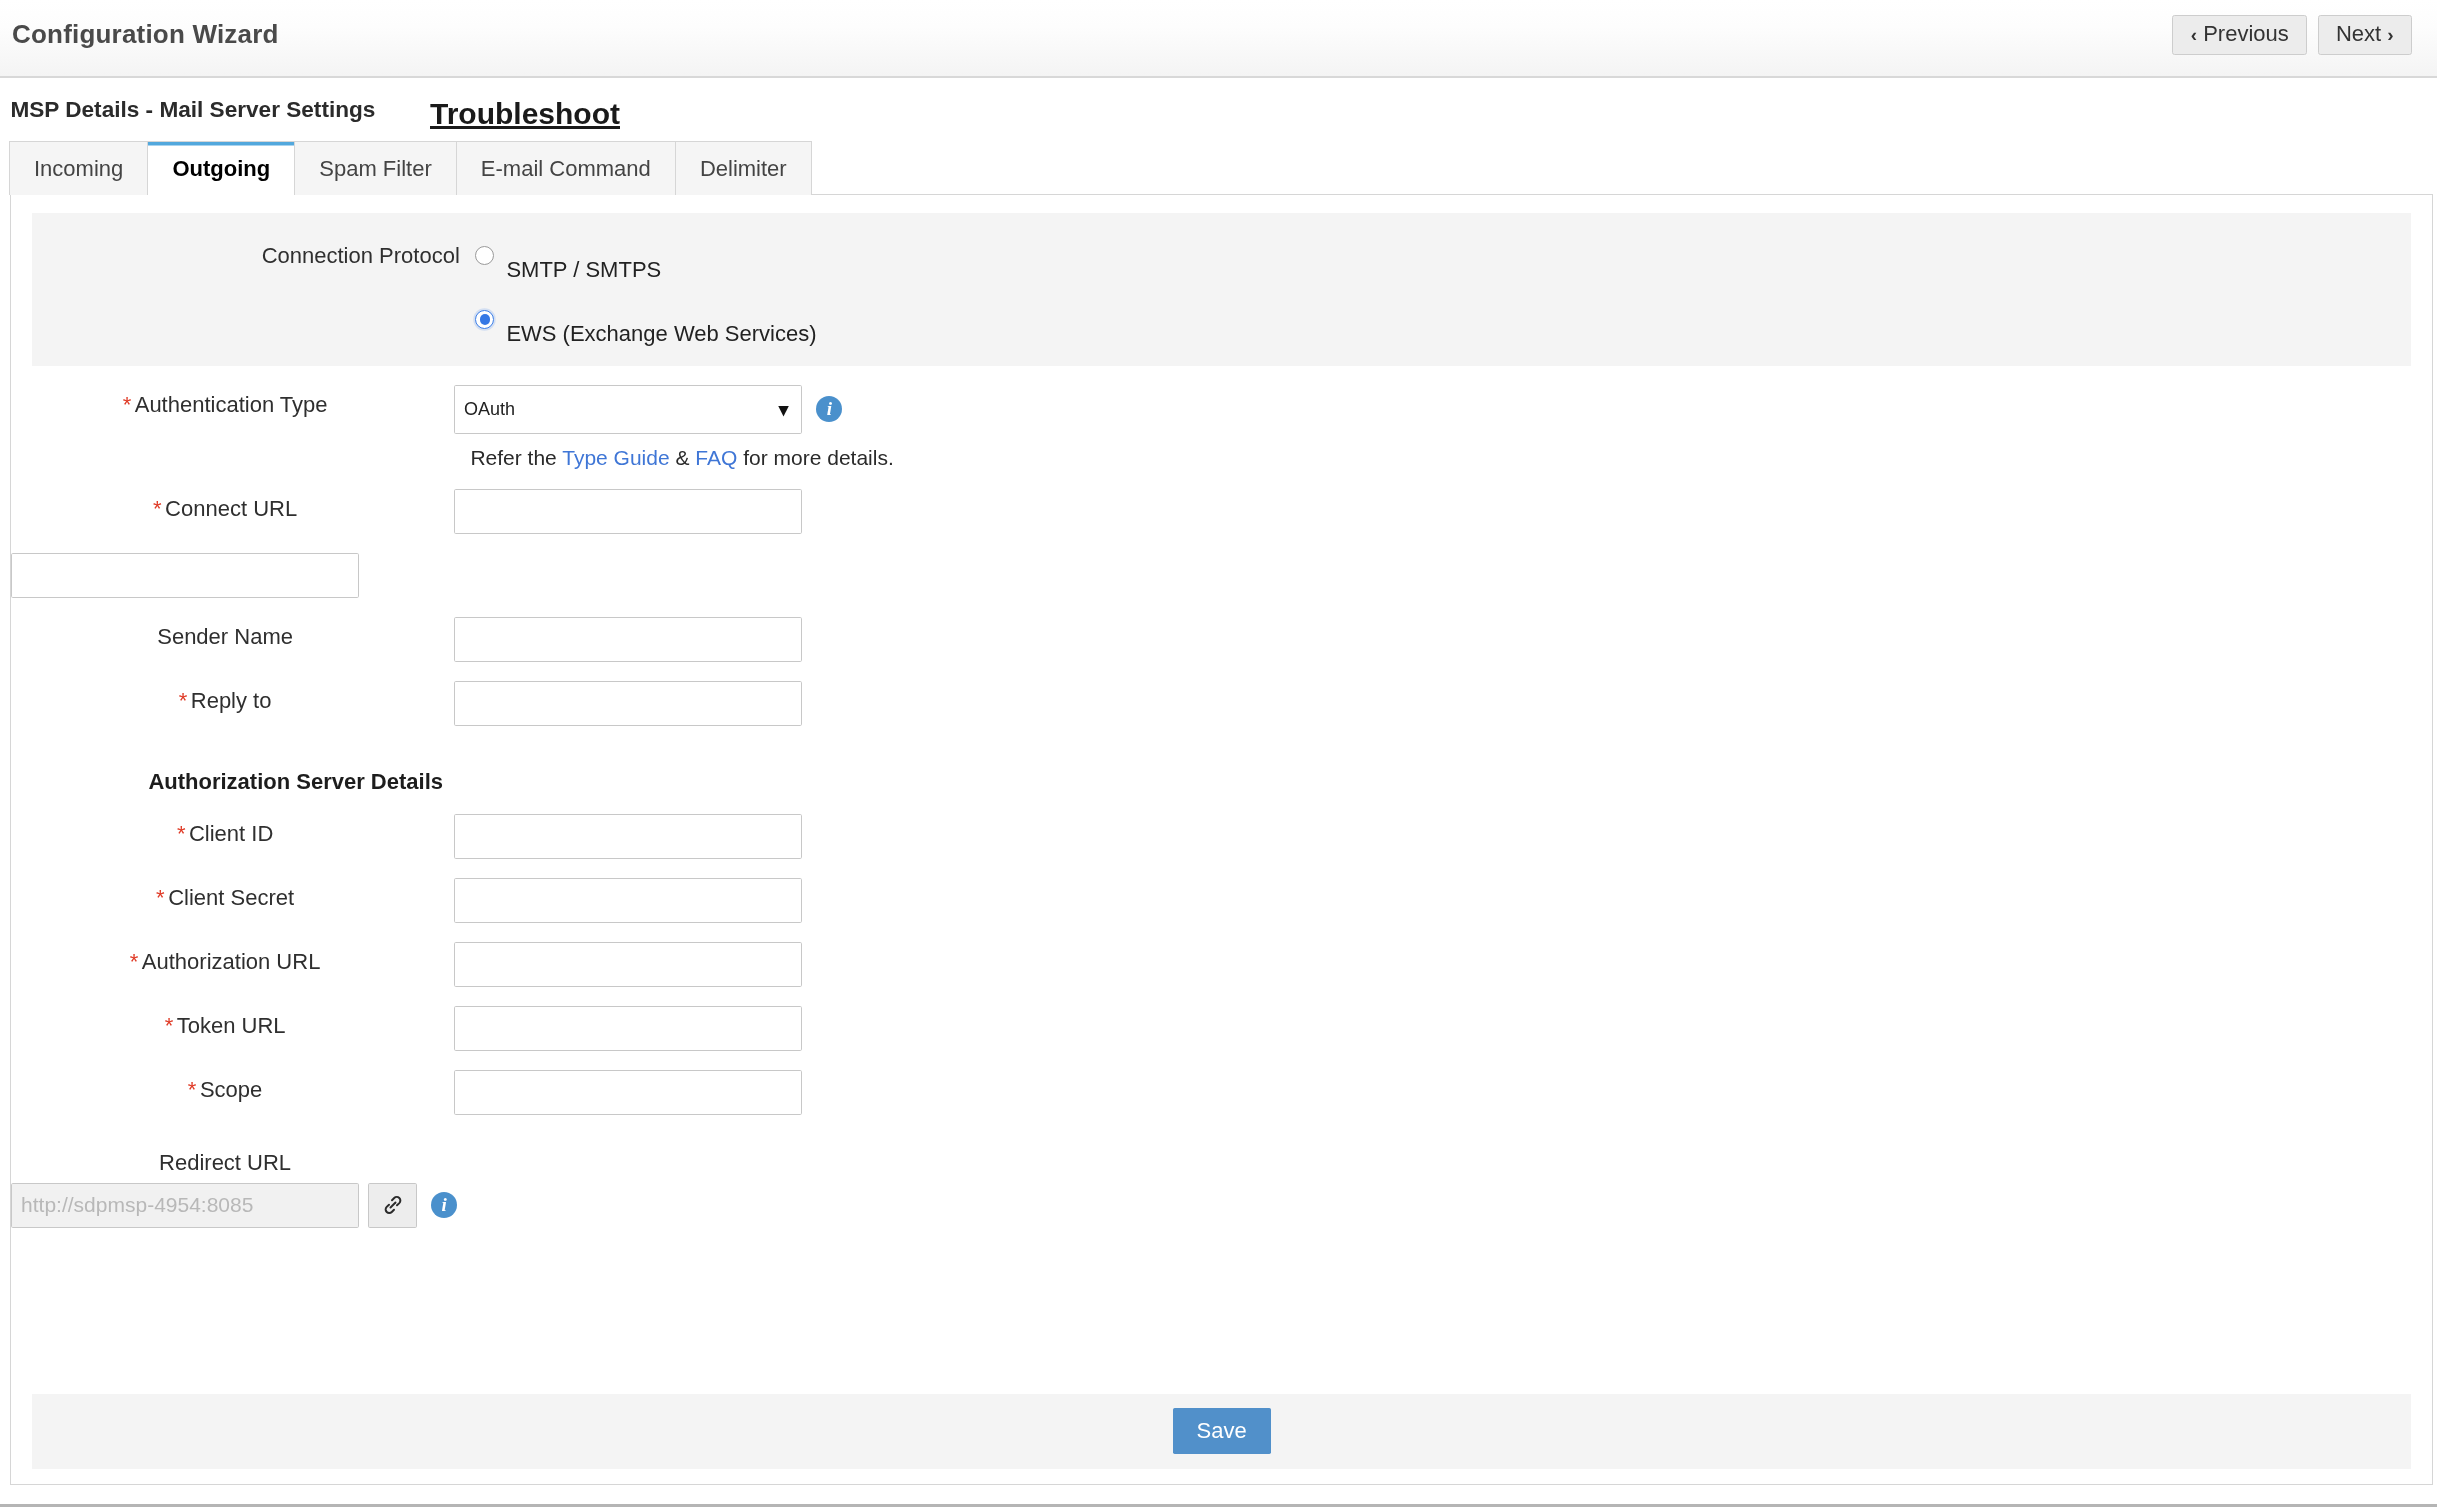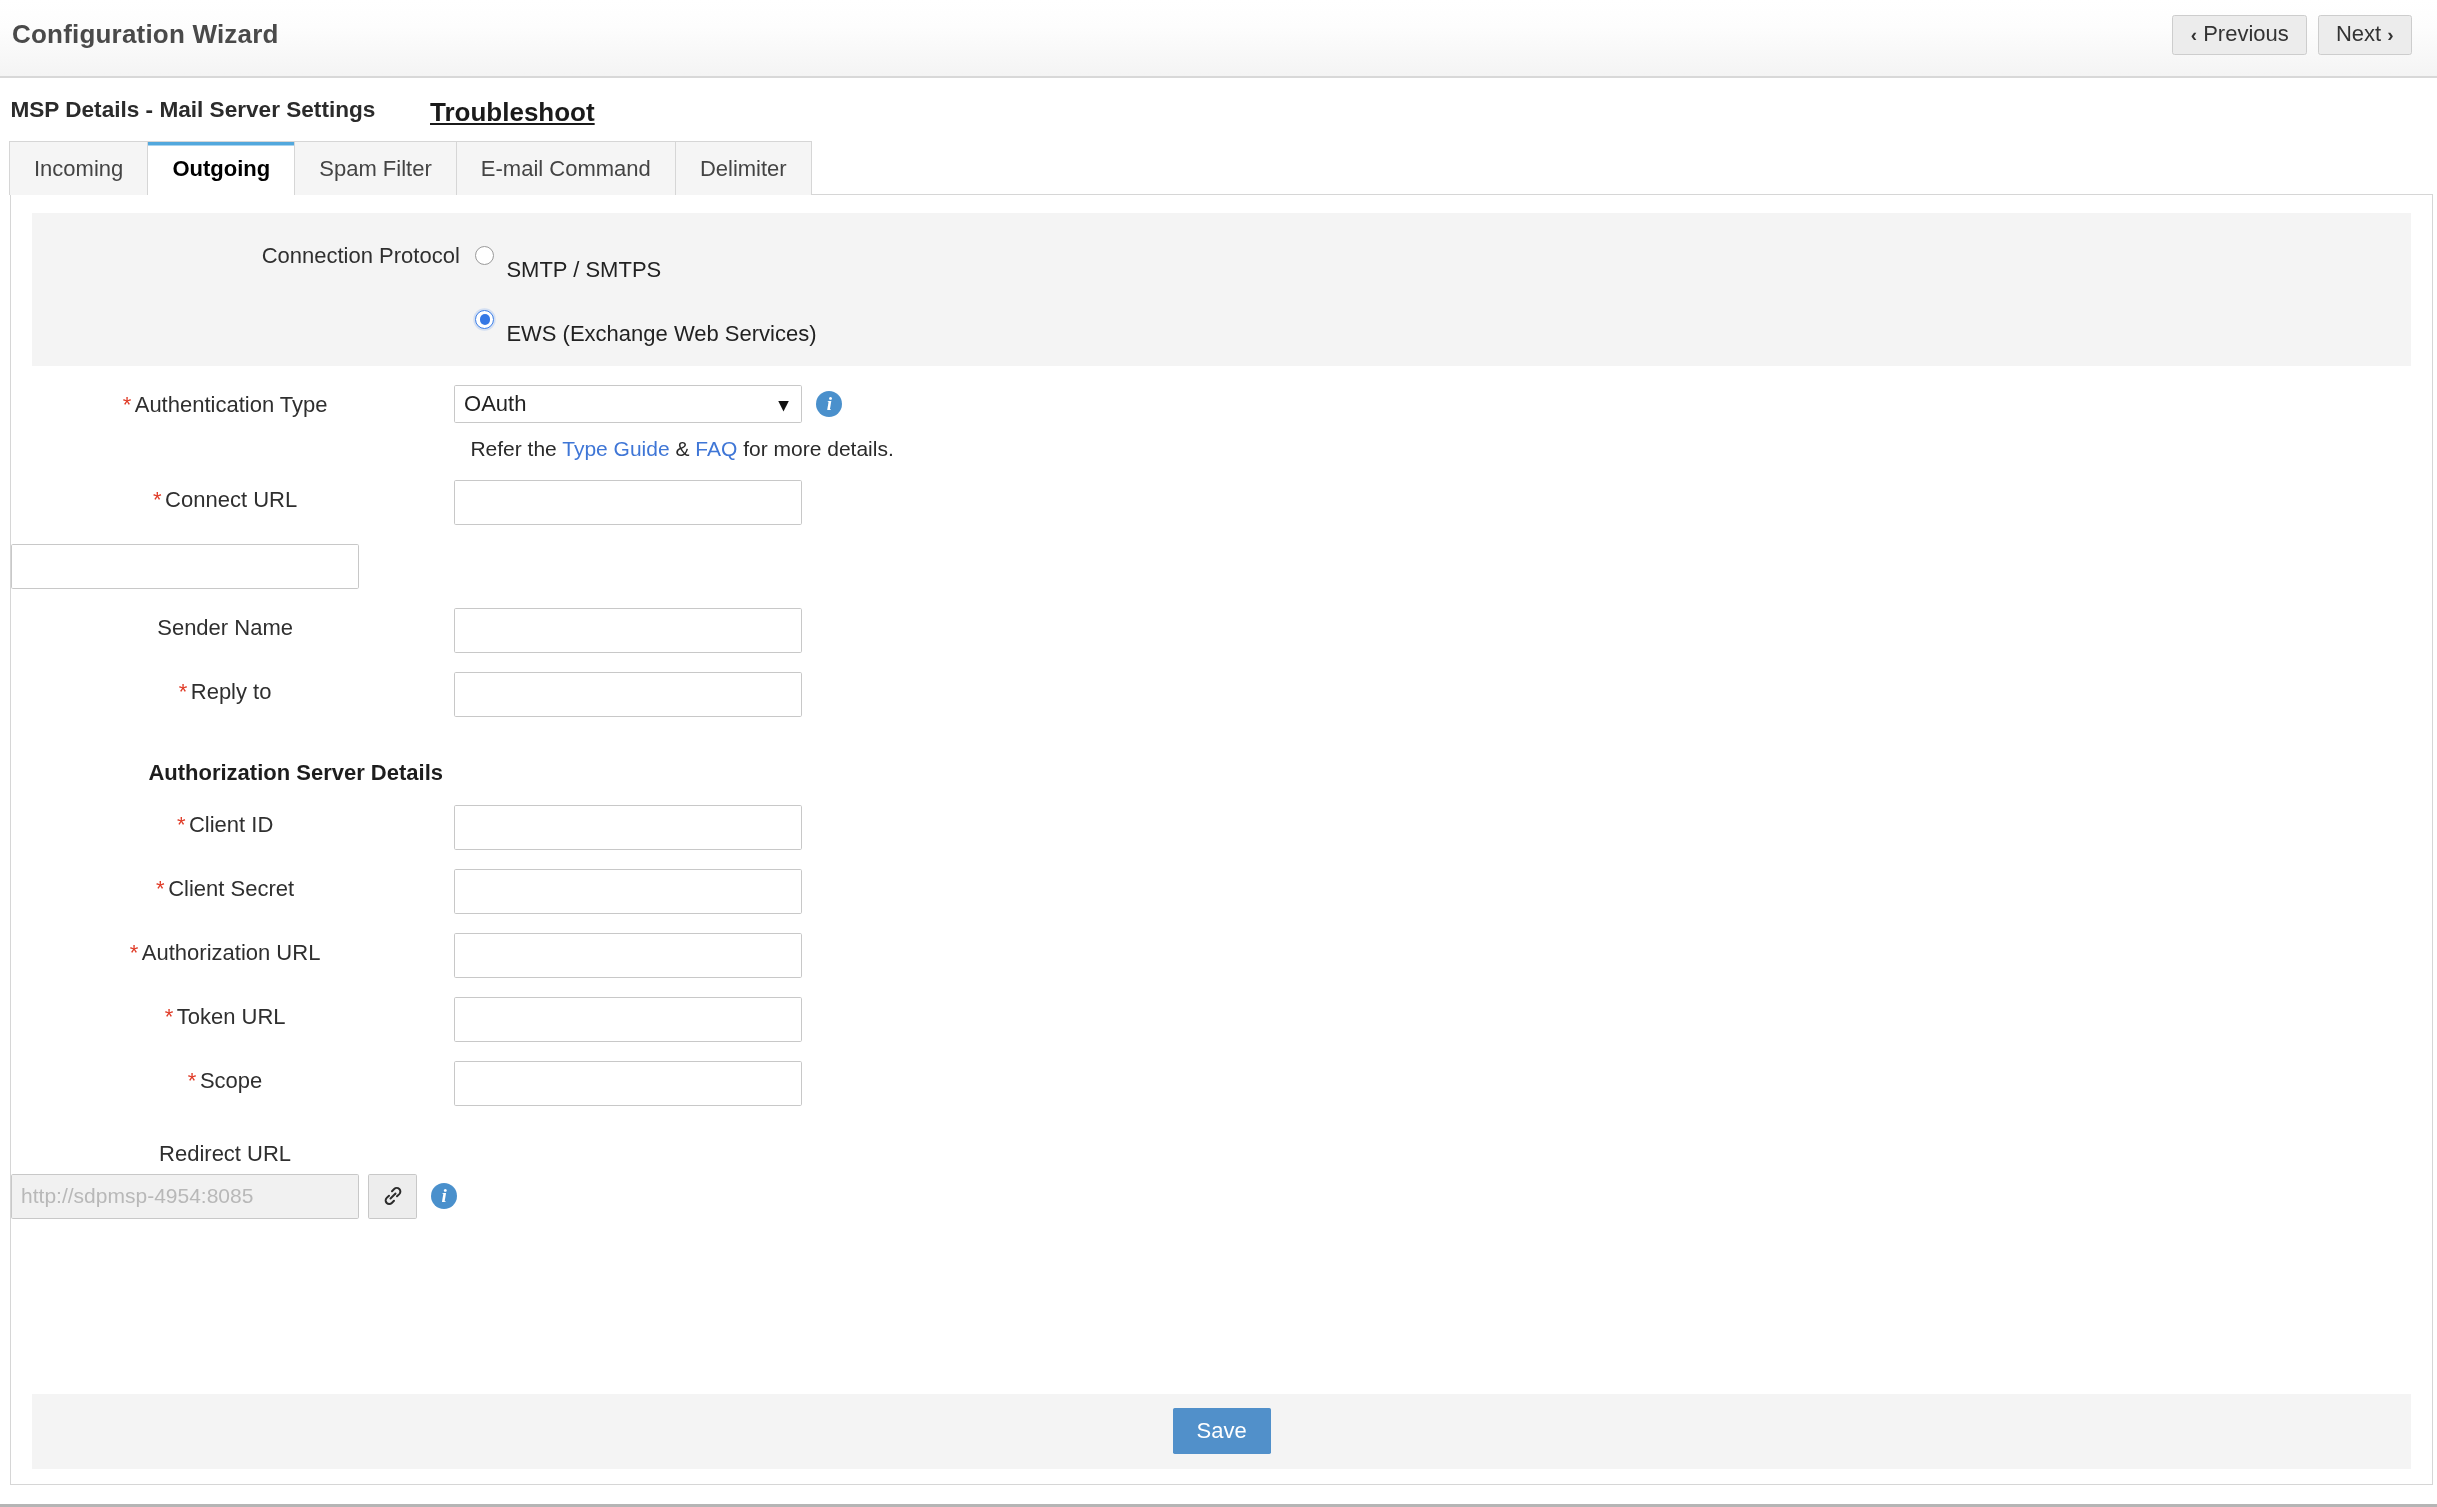--- a/index.html
+++ b/index.html
@@ -59,21 +59,21 @@
     left: 10.4px;
     top: 19px;
     font-size: 22.6px;
     font-weight: bold;
     color: #2b2b2b;
   }
   .troubleshoot-link {
     position: absolute;
     left: 430px;
     top: 19px;
-    font-size: 26px;
+    font-size: 30px;
     font-weight: bold;
     color: #1a1a1a;
     text-decoration: underline;
     cursor: pointer;
     text-align: center;
   }
 
   
   .tabs {
     position: relative;
@@ -163,25 +163,25 @@
     outline: none;
   }
   .text-input.disabled {
     background: #f1f1f1;
     color: #b0b0b0;
   }
   .text-input.disabled::placeholder { color: #b8b8b8; }
 
   select.select-input {
     width: 348px;
-    height: 38px;
+    height: 49px;
     border: 0.9px solid #c8c8c8;
     border-radius: 1.7px;
     background: #ffffff;
-    font-size: 22px;
+    font-size: 18px;
     padding: 0 8.7px;
     color: #222;
     font-family: "Liberation Sans", sans-serif;
     appearance: none;
     -webkit-appearance: none;
   }
   .select-wrap { position: relative; display: inline-block; }
   .select-wrap .arrow {
     position: absolute;
     right: 14px; top: 50%;

